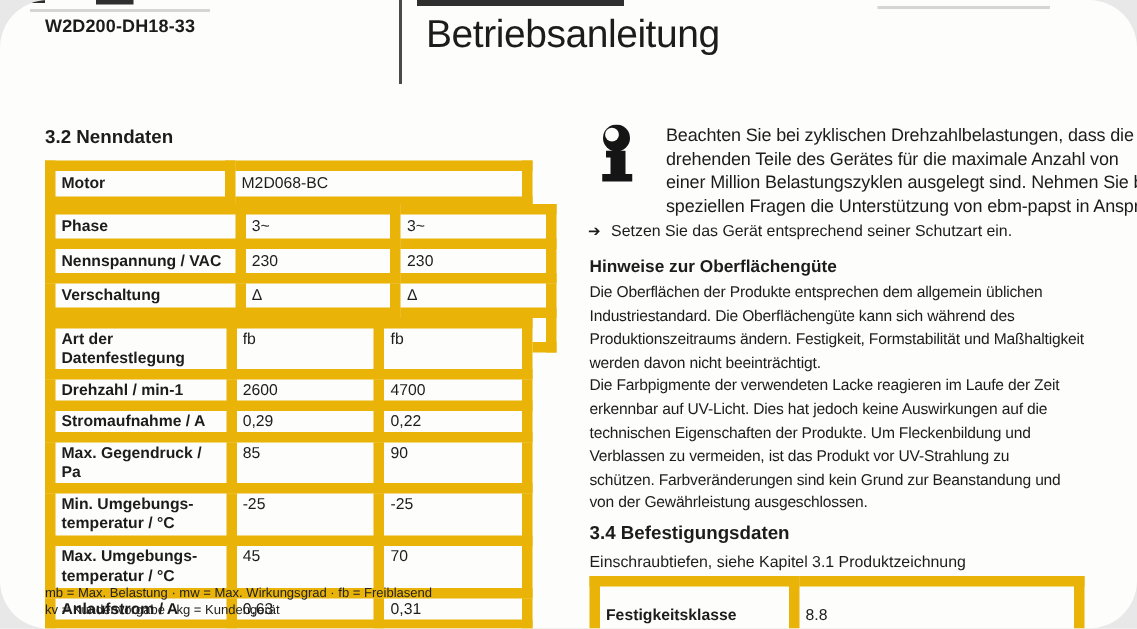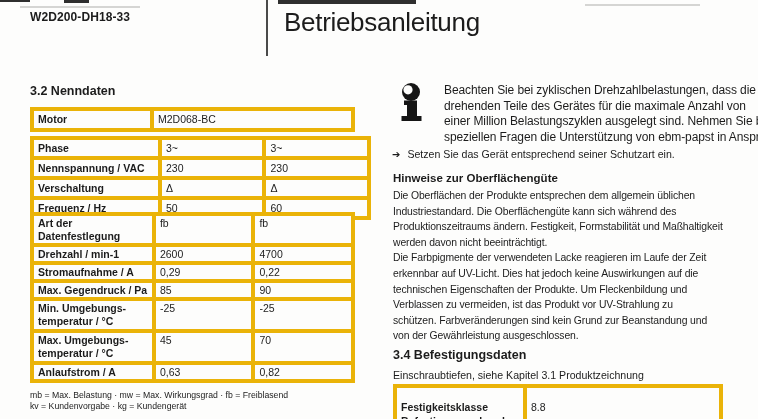--- a/index.html
+++ b/index.html
@@ -1,28 +1,29 @@
 <!DOCTYPE html>
 <html><head>
 <meta charset="utf-8">
 <style>
   html,body{margin:0;padding:0;background:#e8e8e8;}
   .page{
     position:relative;width:758px;height:419px;background:#fdfdfc;
     font-family:"Liberation Sans","DejaVu Sans",sans-serif;color:#1c1c1c;
     overflow:hidden;
+    border-radius:32px;
   }
   .frag{position:absolute;background:#2f2f2f;}
   .frag.light{background:#d5d5d3;}
   .model{position:absolute;left:30px;top:10px;font-size:12px;font-weight:bold;letter-spacing:.1px;}
   .vdivider{position:absolute;left:266px;top:0;width:2px;height:56px;background:#4a4a4a;}
   .doc-title{position:absolute;left:284px;top:7px;font-size:26px;letter-spacing:-.3px;}
   .section-h{position:absolute;font-size:12.5px;font-weight:bold;}
   table{border-collapse:collapse;position:absolute;table-layout:fixed;background:#fdfdfc;}
-  td{border:4px solid #eab308;font-size:10.5px;vertical-align:top;padding:2px 4px 1px 4px;line-height:13px;overflow:hidden;white-space:pre-line;}
+  td{border:7px solid #eab308;font-size:10.5px;vertical-align:top;padding:2px 4px 1px 4px;line-height:13px;overflow:hidden;white-space:pre-line;}
   td.lbl{font-weight:bold;}
   .t-motor{left:30px;top:107px;width:325px;}
   .t-motor td{height:14px;}
   .t-ratings{left:30px;top:136px;width:341px;}
   .t-ratings td{height:13px;}
   .t-data{left:30px;top:212px;width:325px;}
   .t-data td{padding:1px 4px 0 4px;}
   .t-data tr.single td{height:13px;}
   .t-data tr.double td{height:27px;}
   .footnote{position:absolute;left:30px;top:390px;font-size:8.7px;line-height:11px;white-space:pre;color:#222;}
@@ -135,21 +136,21 @@
     </tr>
     <tr class="double">
       <td class="lbl">Max. Umgebungs-
 temperatur / °C</td>
       <td>45</td>
       <td>70</td>
     </tr>
     <tr class="single">
       <td class="lbl">Anlaufstrom / A</td>
       <td>0,63</td>
-      <td>0,82</td>
+      <td>0,31</td>
     </tr>
   </tbody>
     </table>
 
   <div class="footnote">mb = Max. Belastung · mw = Max. Wirkungsgrad · fb = Freiblasend
 kv = Kundenvorgabe · kg = Kundengerät</div>
 
   <div class="info-icon">
     <svg width="33" height="39" viewBox="0 0 33 39" xmlns="http://www.w3.org/2000/svg">
       <circle cx="16" cy="9" r="9" fill="#151515"></circle>

